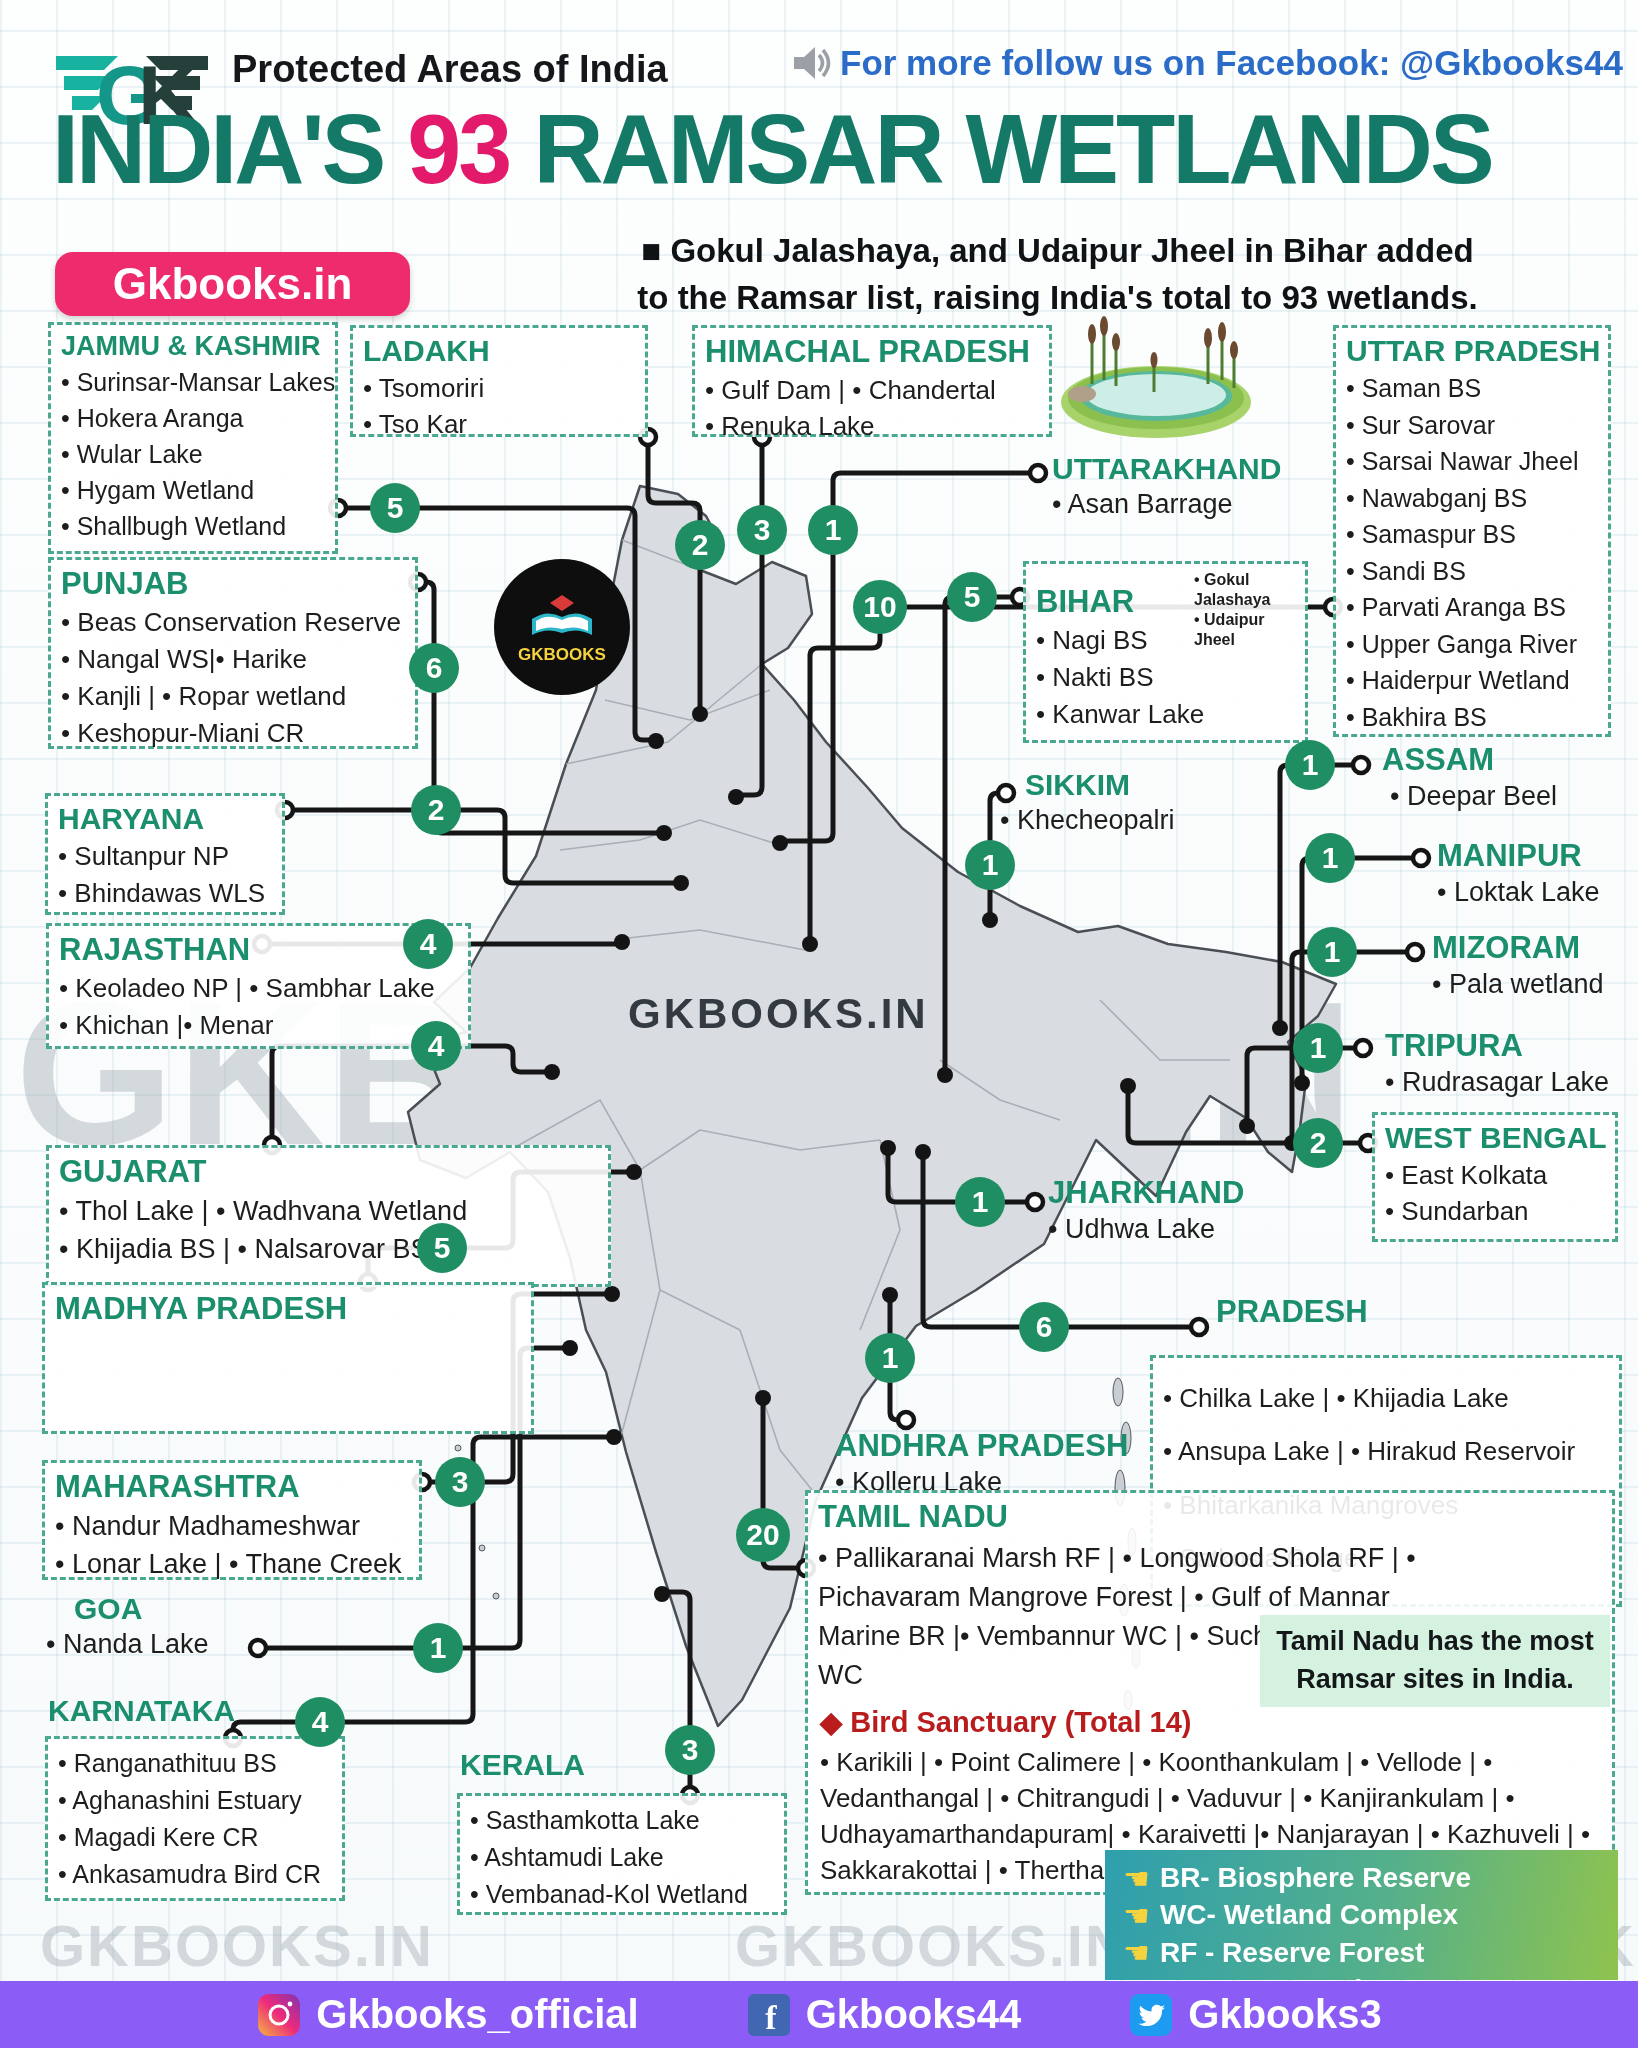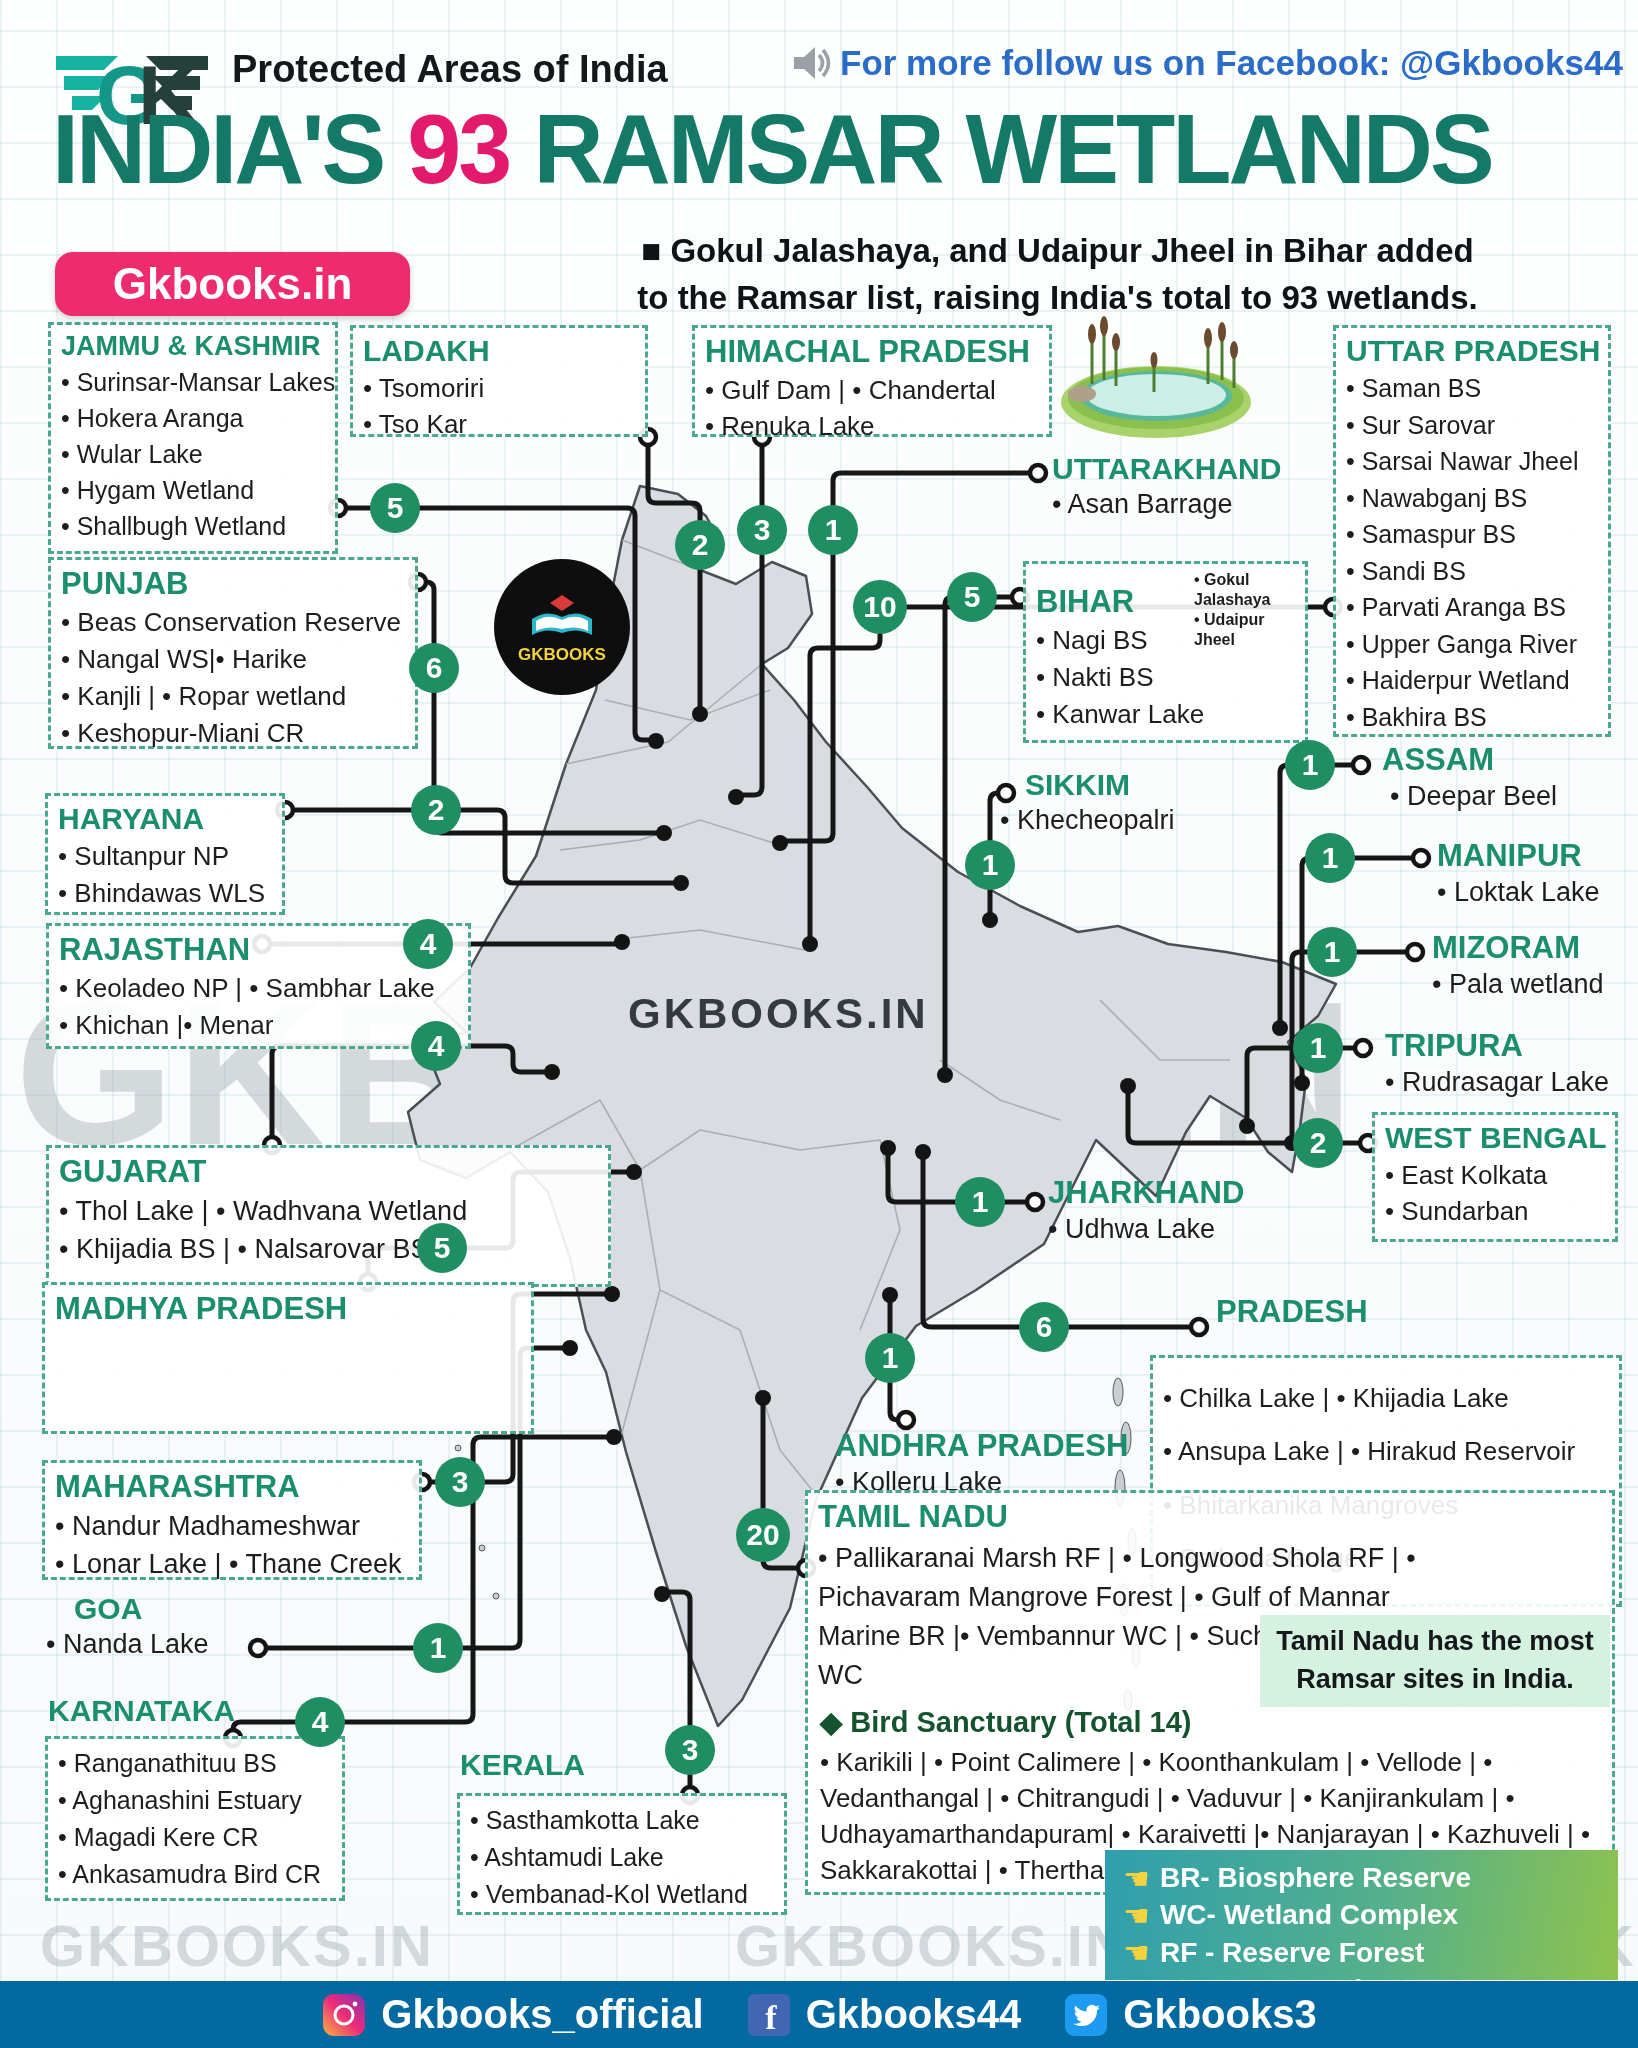--- a/index.html
+++ b/index.html
@@ -33,21 +33,21 @@
   
   .wm{color:rgba(150,160,168,.38);font-weight:900;letter-spacing:2px;white-space:nowrap;z-index:1;}
   .map-wm{color:#343a41;font-weight:800;font-size:42px;letter-spacing:3px;z-index:4;}
   
   .tn-note{background:#d4f2df;color:#15181b;font-size:27px;font-weight:600;text-align:center;
            padding:8px 10px;line-height:1.4;}
   .legend{background:linear-gradient(100deg,#2f9fae 0%,#55b08a 55%,#8fc34e 100%);
           color:#fff;padding:10px 18px;box-sizing:border-box;z-index:8;}
   .legend .row{display:flex;align-items:center;gap:10px;font-size:28px;font-weight:600;line-height:1.24;}
   .hand{color:#f5d33f;font-size:30px;font-family:"DejaVu Sans",sans-serif;}
-  .footer{background:#0369a1;display:flex;align-items:center;justify-content:center;gap:42px;z-index:9;}
+  .footer{background:#8b5cf6;display:flex;align-items:center;justify-content:center;gap:107px;z-index:9;}
   .fitem{display:flex;align-items:center;gap:14px;color:#fff;font-size:40px;font-weight:600;}
   .z2{z-index:2}.z3{z-index:3}.z4{z-index:4}.z6{z-index:6}
 </style>
 </head>
 <body>
 
 <div class="abs wm" style="left:15px;top:955px;font-size:205px;">GKBOOKS.IN</div>
 
 <svg class="abs z6" style="left:52px;top:22px;" width="160" height="145" viewBox="0 0 160 145">
   <g fill="#17b2a0">
@@ -418,21 +418,21 @@
   <div style="font-size:25px;line-height:1.48;">
       <div class="itm">• Sasthamkotta Lake</div>
       <div class="itm">• Ashtamudi Lake</div>
       <div class="itm">• Vembanad-Kol Wetland</div>
     </div>
 </div>
 
 <div class="abs z4 sbox wrapok" style="left:805px;top:1490px;width:810px;height:405px;">
   <h3 style="font-size:31px;">TAMIL NADU</h3>
   <div class="itm" style="font-size:27px;line-height:1.45;width:645px;white-space:normal;margin-top:4px;">• Pallikaranai Marsh RF | • Longwood Shola RF | • Pichavaram Mangrove Forest | • Gulf of Mannar Marine BR |• Vembannur WC | • Suchindram Theroor WC</div>
-  <div style="position:absolute;left:12px;top:212px;font-size:29px;font-weight:800;color:#14532d;">◆ Bird Sanctuary (Total 14)</div>
+  <div style="position:absolute;left:12px;top:212px;font-size:29px;font-weight:800;color:#b91c1c;">◆ Bird Sanctuary (Total 14)</div>
   <div class="itm" style="position:absolute;left:12px;top:252px;font-size:26px;line-height:1.38;width:780px;white-space:normal;">• Karikili | • Point Calimere | • Koonthankulam | • Vellode | • Vedanthangal | • Chitrangudi | • Vaduvur | • Kanjirankulam | • Udhayamarthandapuram| • Karaivetti |•  Nanjarayan | • Kazhuveli | • Sakkarakottai | • Therthangal</div>
   <div class="tn-note" style="position:absolute;left:452px;top:122px;width:330px;">Tamil Nadu has the most Ramsar sites in India.</div>
 </div>
 
 <div class="badge" style="left:395px;top:508px;">5</div>
 <div class="badge" style="left:700px;top:545px;">2</div>
 <div class="badge" style="left:762px;top:530px;">3</div>
 <div class="badge" style="left:833px;top:530px;">1</div>
 <div class="badge" style="left:880px;top:607px;width:54px;height:54px;">10</div>
 <div class="badge" style="left:434px;top:668px;">6</div>

